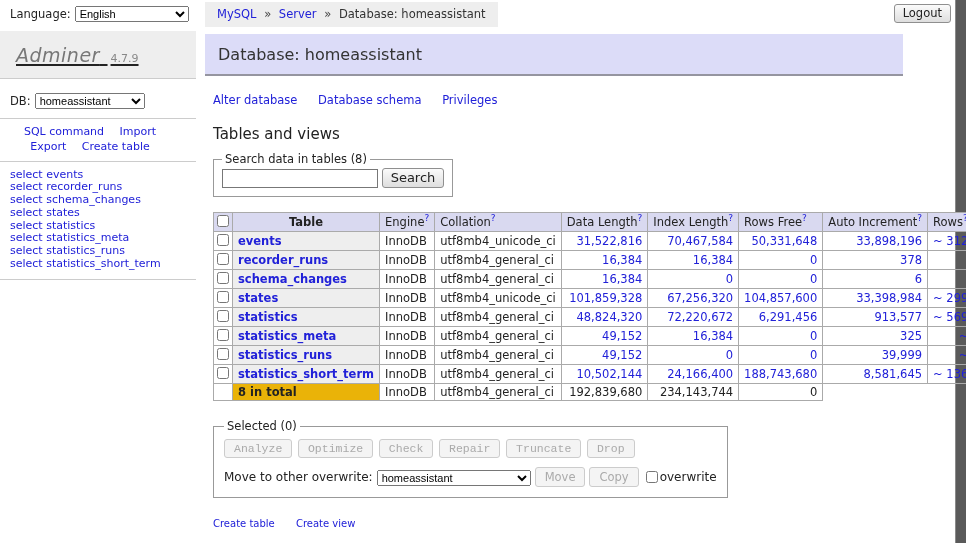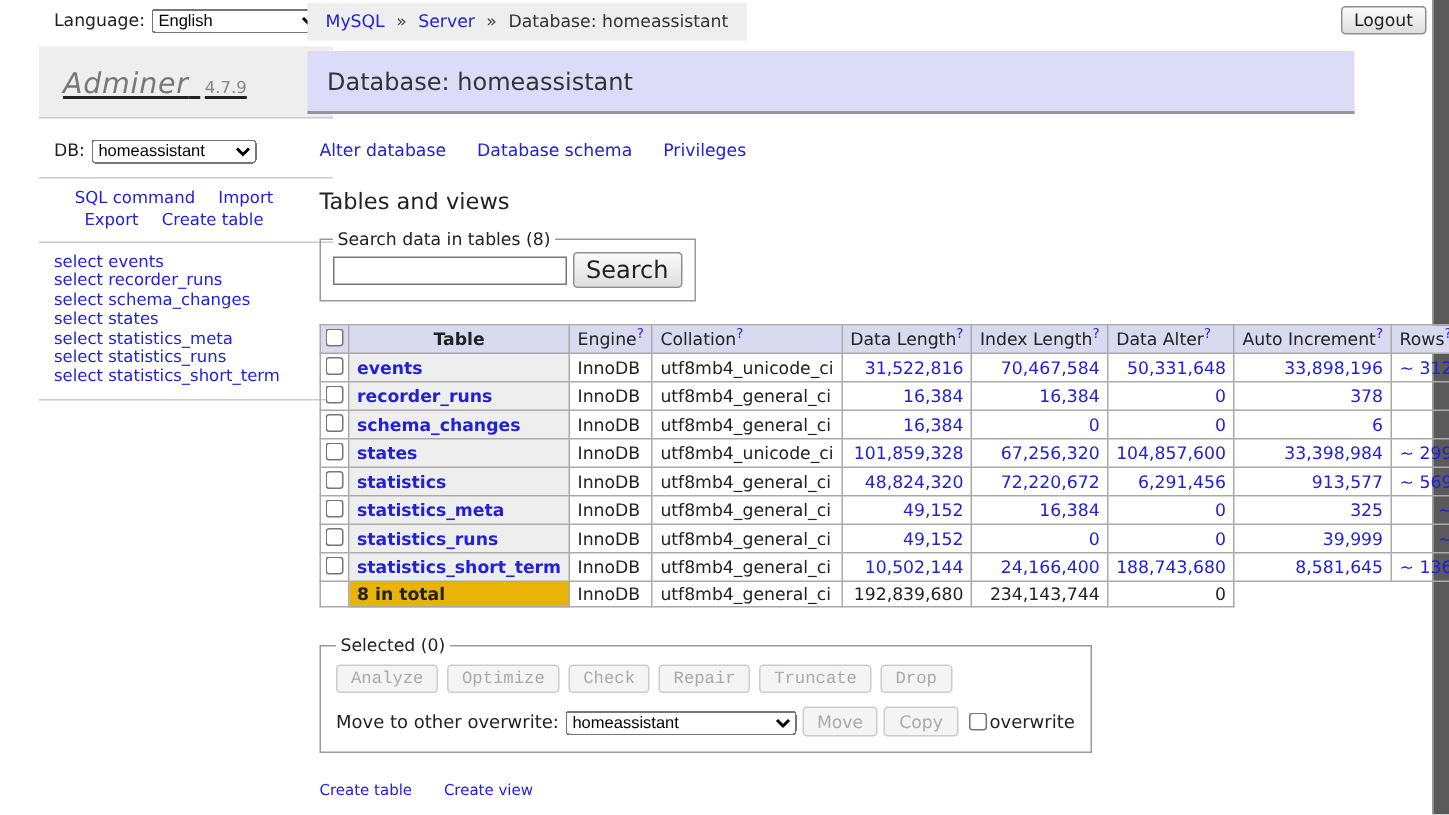--- a/index.html
+++ b/index.html
@@ -8,21 +8,21 @@
     width:966px; height:543px; overflow:hidden; position:relative;
     background:#fff; color:#222;
     font-family:"DejaVu Sans","Liberation Sans",sans-serif; font-size:12px;
   }
   a { color:#2121d8; text-decoration:none; cursor:pointer; }
 
   
   .scrollbar { position:absolute; top:0; right:0; width:10px; height:543px; background:#5a5a5a; border-left:1px solid #8a8a8a; }
 
   
-  #menu { position:absolute; left:0; top:0; width:196px;margin-left:26px; }
+  #menu { position:absolute; left:0; top:0; width:196px; }
   .lang-row { margin:6px 0 0 10px; font-size:11.5px; white-space:nowrap; }
   .lang-row select { width:112px; font-size:11px; margin-left:4px; }
   h1.logo { margin:9px 0 0; background:#eee; border-bottom:1px solid #ccc; padding:9px 0 10px 16px; font-weight:normal;text-decoration:underline; }
   .brand { font-style:italic; font-size:19px; color:#777; letter-spacing:0.5px; }
   .ver { font-size:11px; color:#888; margin-left:3px; }
   .db-row { margin:14px 0 9px 10px; font-size:11.5px; white-space:nowrap; }
   .db-row select { width:108px; font-size:11px; margin-left:4px; }
   .hr { border-top:1px solid #ccc; height:0; width:196px; }
   .actions { margin:6px 0 6px 10px; width:172px; font-size:11px; line-height:1.35;text-align:center; }
   .actions a { margin-right:12px; white-space:nowrap; }
@@ -39,21 +39,21 @@
   h2.page-title { width:698px; box-sizing:border-box; background:#dcdcf8; border-bottom:2px solid #9595a0;
     margin:7px 0 0; padding:11px 0 10px 13px; font-size:16px; font-weight:normal; color:#333; }
   .db-links { margin:17px 0 0 8px; font-size:11.5px; }
   .db-links a { margin-right:17px; }
   h3 { font-size:15px; font-weight:normal; color:#222; margin:18px 0 0 8px; }
 
   fieldset { border:1px solid #999; font-size:11.5px; }
   legend { font-size:11.5px; padding:0 3px; color:#222; }
   .search-fs { display:inline-block; margin:9px 0 0 8px; padding:2px 8px 8px; }
   .search-fs input[type=text] { width:148px; height:15px; font-size:11px; border:1px solid #777; padding:1px 3px; vertical-align:middle; }
-  .btn { font-size:16px; padding:1px 8px 2px; border:1px solid #8f8f8f; border-radius:3px;
+  .btn { font-size:13px; padding:1px 8px 2px; border:1px solid #8f8f8f; border-radius:3px;
     background:linear-gradient(#fbfbfb,#dedede); color:#222; cursor:pointer; vertical-align:middle;
     font-family:"DejaVu Sans","Liberation Sans",sans-serif; }
   .btn-disabled { font-size:11.5px; padding:2px 9px; border:1px solid #ccc; border-radius:3px;
     background:#f4f4f4; color:#aaa; font-family:"DejaVu Sans","Liberation Sans",sans-serif; }
 
   
   table.db-tables { border-collapse:collapse; margin:15px 0 0 8px; font-size:11.5px; color:#222; }
   .db-tables td, .db-tables th { border:1px solid #aaa; padding:1px 5px; height:14px; white-space:nowrap; vertical-align:middle; }
   .db-tables thead td, .db-tables thead th { background:#d9d9f0; font-weight:normal; }
   .db-tables thead th.col-table { font-weight:bold; text-align:center; }
@@ -103,20 +103,21 @@
     <a>Import</a>
     <a>Export</a>
     <a>Create table</a>
   </p>
   <div class="hr"></div>
   <ul class="tables-list">
     <li><a>select events</a></li>
     <li><a>select recorder_runs</a></li>
     <li><a>select schema_changes</a></li>
     <li><a>select states</a></li>
+    <li><a>select statistics</a></li>
     <li><a>select statistics_meta</a></li>
     <li><a>select statistics_runs</a></li>
     <li><a>select statistics_short_term</a></li>
   </ul>
   <div class="hr"></div>
 </aside>
 
 <main id="content">
   <button class="logout-btn">Logout</button>
 
@@ -146,21 +147,21 @@
 
   <table class="db-tables">
     <thead>
       <tr>
         <td class="chk"><input type="checkbox" style=""></td>
         <th class="col-table">Table</th>
         <td class="col-engine"><span>Engine</span><sup class="help"><a>?</a></sup></td>
         <td class="col-coll"><span>Collation</span><sup class="help"><a>?</a></sup></td>
         <td class="col-dlen"><span>Data Length</span><sup class="help"><a>?</a></sup></td>
         <td class="col-ilen"><span>Index Length</span><sup class="help"><a>?</a></sup></td>
-        <td class="col-dfree"><span>Data Alter</span><sup class="help"><a>?</a></sup></td>
+        <td class="col-dfree"><span>Rows Free</span><sup class="help"><a>?</a></sup></td>
         <td class="col-ainc"><span>Auto Increment</span><sup class="help"><a>?</a></sup></td>
         <td class="col-rows"><span>Rows</span><sup class="help"><a>?</a></sup></td>
 
       </tr>
     </thead>
     <tbody>
       <tr>
         <td class="chk"><input type="checkbox" style=""></td>
         <th><a>events</a></th>
         <td>InnoDB</td>

